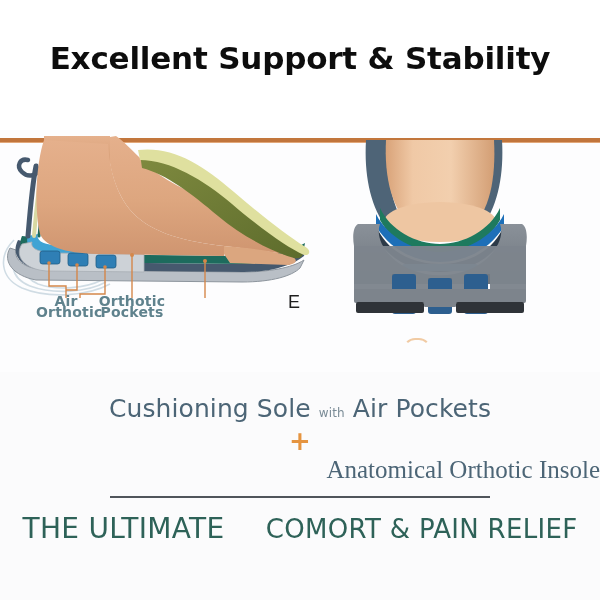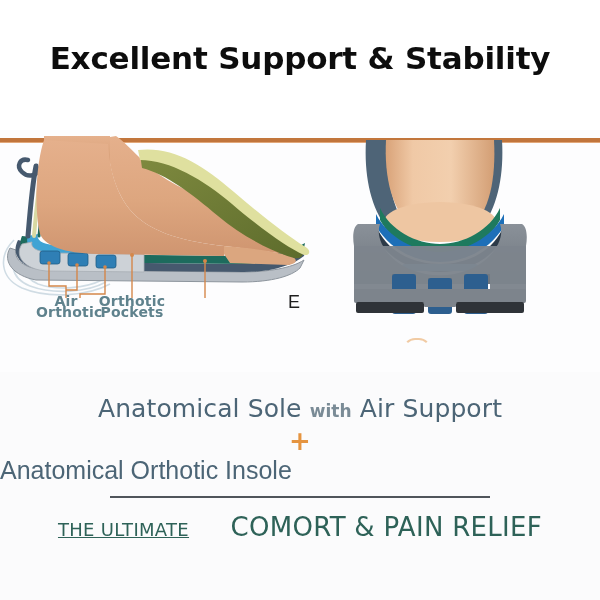--- a/index.html
+++ b/index.html
@@ -136,44 +136,43 @@
     top: 22px;
     width: 600px;
     text-align: center;
     white-space: nowrap;
     font-family: "DejaVu Sans", sans-serif;
     font-size: 25px;
     color: #4c6576;
     letter-spacing: 0.1px;
   }
   .line-sole .small {
-    font-size: 17px;
+    font-size: 12px;
     color: #7a8b96;
-    font-weight: bold;
   }
   .plus-sign {
     position: absolute;
     left: 0;
     top: 56px;
     width: 600px;
     text-align: center;
     font-family: "DejaVu Sans", sans-serif;
     font-size: 26px;
     font-weight: bold;
     line-height: 26px;
     color: #e59440;
   }
   .line-insole {
     position: absolute;
     left: 0;
     top: 84px;
     width: 600px;
-    text-align: left;
-    white-space: nowrap;
-    font-family: Liberation Sans, sans-serif;
+    text-align: right;
+    white-space: nowrap;
+    font-family: Liberation Serif, serif;
     font-size: 25px;
     color: #4c6576;
   }
   .divider {
     position: absolute;
     left: 110px;
     top: 124px;
     width: 380px;
     height: 2px;
     background: #50555b;
@@ -183,22 +182,21 @@
     left: 0;
     top: 140px;
     width: 600px;
     text-align: center;
     white-space: nowrap;
     font-family: "DejaVu Sans", sans-serif;
     color: #2e6258;
     letter-spacing: 0.3px;
   }
   .line-ultimate .pre {
-    font-size: 18px;
-    text-decoration: underline;
+    font-size: 28px;
   }
   .line-ultimate .main {
     font-size: 26px;
     margin-left: 36px;
   }
 </style>
 </head>
 <body>
 
 <div class="page">
@@ -365,23 +363,23 @@
       </svg>
     </div>
 
   </div>
 
   <div class="orange-arc"></div>
 
   <div class="bottom-block">
 
     <div class="line-sole">
-      <span>Anatomical Sole</span>
+      <span>Cushioning Sole</span>
       <span class="small">with</span>
-      <span>Air Support</span>
+      <span>Air Pockets</span>
     </div>
 
     <div class="plus-sign">
       <span>+</span>
     </div>
 
     <div class="line-insole">Anatomical Orthotic Insole</div>
 
     <div class="divider"></div>
 

